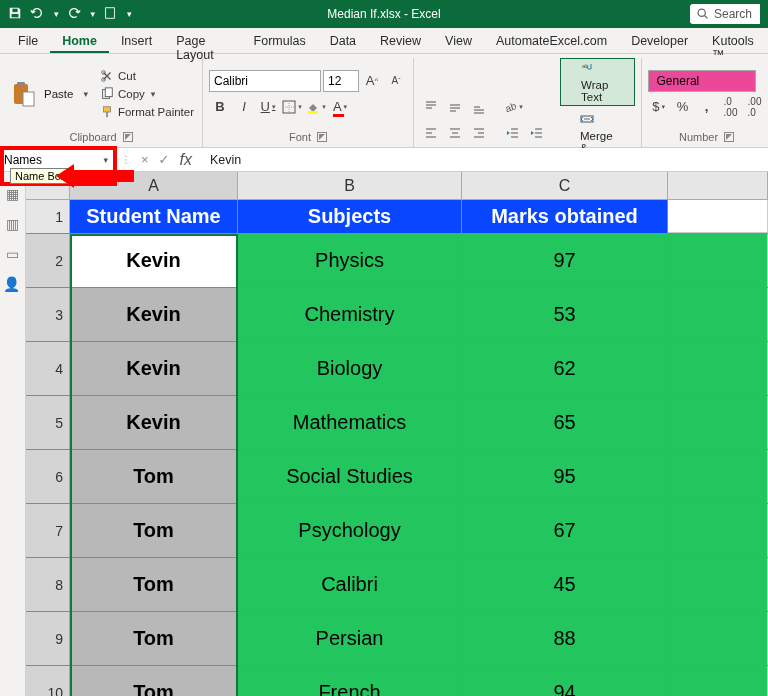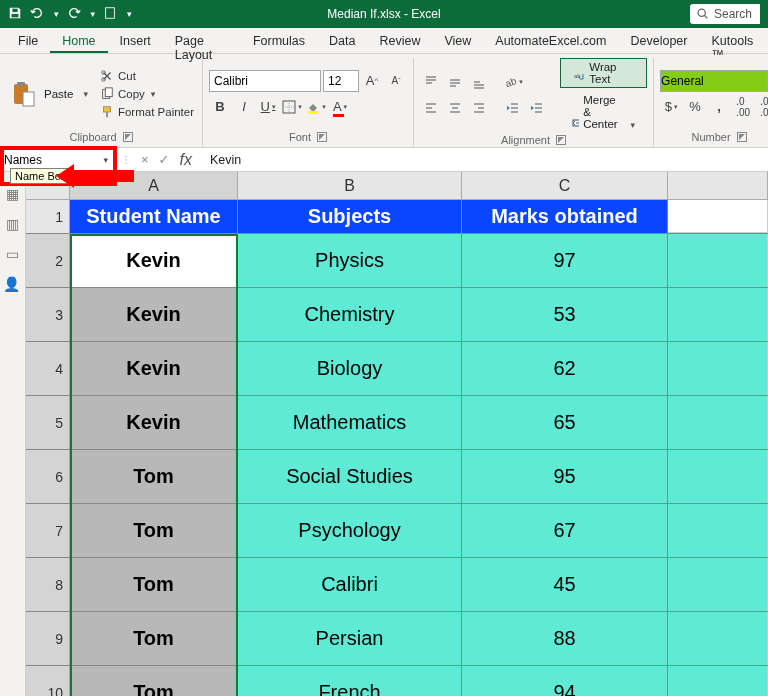--- a/index.html
+++ b/index.html
@@ -10,21 +10,21 @@
   .qat { display: flex; gap: 8px; padding-left: 8px; align-items: center; }
   .qat svg { width: 14px; height: 14px; }
   .title-center { position: absolute; left: 50%; transform: translateX(-50%); font-size: 12px; }
   .title-right { margin-left: auto; display: flex; align-items: center; gap: 6px; padding-right: 8px; }
   .search-pill { background: #fff; color: #555; border-radius: 3px 0 0 3px; padding: 3px 8px 3px 24px; position: relative; font-size: 12px; }
   .search-pill svg { position: absolute; left: 6px; top: 3px; width: 13px; height: 13px; }
 
   
   .ribbon-tabs { background: #f3f2f1; border-bottom: 1px solid #d4d0c8; height: 26px; display: flex; align-items: stretch; padding-left: 6px; }
   .ribbon-tab { padding: 6px 12px 4px; font-size: 12.5px; color: #2b2b2b; cursor: pointer; border-bottom: 2px solid transparent; }
-  .ribbon-tab.active { color: #0b6b3a; border-bottom: 2px solid #0b6b3a; font-weight: 400; }
+  .ribbon-tab.active { color: #0b6b3a; border-bottom: 2px solid #0b6b3a; font-weight: 700; }
 
   
   .ribbon-body { background: #f3f2f1; height: 94px; border-bottom: 1px solid #d4d0c8; display: flex; align-items: stretch; padding-top: 4px; }
   .ribbon-group { display: flex; flex-direction: column; padding: 0 6px; border-right: 1px solid #d4d0c8; position: relative; }
   .ribbon-group-content { flex: 1; display: flex; align-items: center; gap: 4px; }
   .ribbon-group-label { text-align: center; font-size: 11px; color: #666; padding: 2px 0 4px; display: flex; justify-content: center; align-items: center; gap: 6px; }
   .dlg-launcher { width: 10px; height: 10px; border: 1px solid #888; position: relative; display: inline-block; }
   .dlg-launcher::after { content: ''; position: absolute; right: 1px; bottom: 1px; border: 3px solid transparent; border-top-color: #888; border-left-color: #888; width: 0; height: 0; }
 
   .stack { display: flex; flex-direction: column; gap: 2px; }
@@ -37,23 +37,23 @@
   .font-sel { border: 1px solid #a7a7a7; background: #fff; font-size: 12px; padding: 2px 4px; height: 22px; }
   .font-sel.name { width: 112px; }
   .font-sel.size { width: 36px; }
   .btn-ic { width: 22px; height: 22px; display: inline-flex; align-items: center; justify-content: center; font-size: 13px; color: #444; position: relative; }
   .btn-ic.bold { font-weight: bold; }
   .btn-ic.italic { font-style: italic; }
   .btn-ic.underline { text-decoration: underline; }
   .row { display: flex; gap: 2px; align-items: center; }
   .mini-caret::after { content: '▾'; font-size: 7px; color: #555; margin-left: 2px; }
 
-  .numfmt-sel { border: 1px solid #a7a7a7; background: #84cc16; font-size: 12px; padding: 2px 0; height: 22px; width: 108px; }
-
-  .wrap-merge { font-size: 11.5px; display: flex; align-items: flex-end; gap: 4px; padding: 2px 12px; }
+  .numfmt-sel { border: 1px solid #a7a7a7; background: #ec4899; font-size: 12px; padding: 2px 8px; height: 22px; width: 108px; }
+
+  .wrap-merge { font-size: 11.5px; display: flex; align-items: flex-start; gap: 4px; padding: 2px 20px; flex-direction: column; }
   .wrap-merge.active { background: #d4e8d9; border: 1px solid #0b6b3a; }
 
   
   .formula-bar { height: 24px; border-bottom: 1px solid #d4d0c8; display: flex; align-items: center; background: #fff; }
   .name-box-wrap { width: 117px; border-right: 1px solid #d4d0c8; display: flex; align-items: center; padding: 0 4px; position: relative; height: 100%; }
   .name-box { border: none; font-size: 12px; width: 80px; outline: none; }
   .nb-dd { font-size: 9px; color: #555; margin-left: auto; padding: 0 4px; }
   .fx-btns { display: flex; align-items: center; padding: 0 6px; gap: 10px; color: #888; font-size: 13px; }
   .fx-btns .fx { font-style: italic; font-size: 16px; color: #555; }
   .formula-val { padding-left: 12px; font-size: 12.5px; }
@@ -74,21 +74,21 @@
   .col-h.sel { background: #d4d4d4; }
   .col-A { width: 168px; }
   .col-B { width: 224px; }
   .col-C { width: 206px; }
   .col-D { width: 100px; }
 
   .grid-rows { display: flex; flex-direction: column; }
   .g-row { display: flex; border-bottom: 1px solid #888; }
   .row-h { width: 44px; background: #e6e6e6; border-right: 1px solid #aaa; display: flex; align-items: center; justify-content: flex-end; padding-right: 6px; font-size: 14px; color: #333; }
   .row-h.sel { background: #d4d4d4; }
-  .cell { border-right: 1px solid #888; display: flex; align-items: center; justify-content: center; font-size: 20px; color: #000; background: #5eead4; }
+  .cell { border-right: 1px solid #888; display: flex; align-items: center; justify-content: center; font-size: 20px; color: #000; background: #22c55e; }
   .hdr-row .cell { background: #0846ff; color: #fff; font-weight: bold; font-size: 20px; }
   .cell.sn { font-weight: bold; }
   .cell.sel { background: #b8b8b8; }
   .cell.blank { border-right: 1px solid #ccc; }
   .r1 { height: 34px; }
   .rN { height: 54px; }
 
   .sel-outline { position: absolute; border: 2px solid #0b7a3a; pointer-events: none; }
 </style>
 </head>

